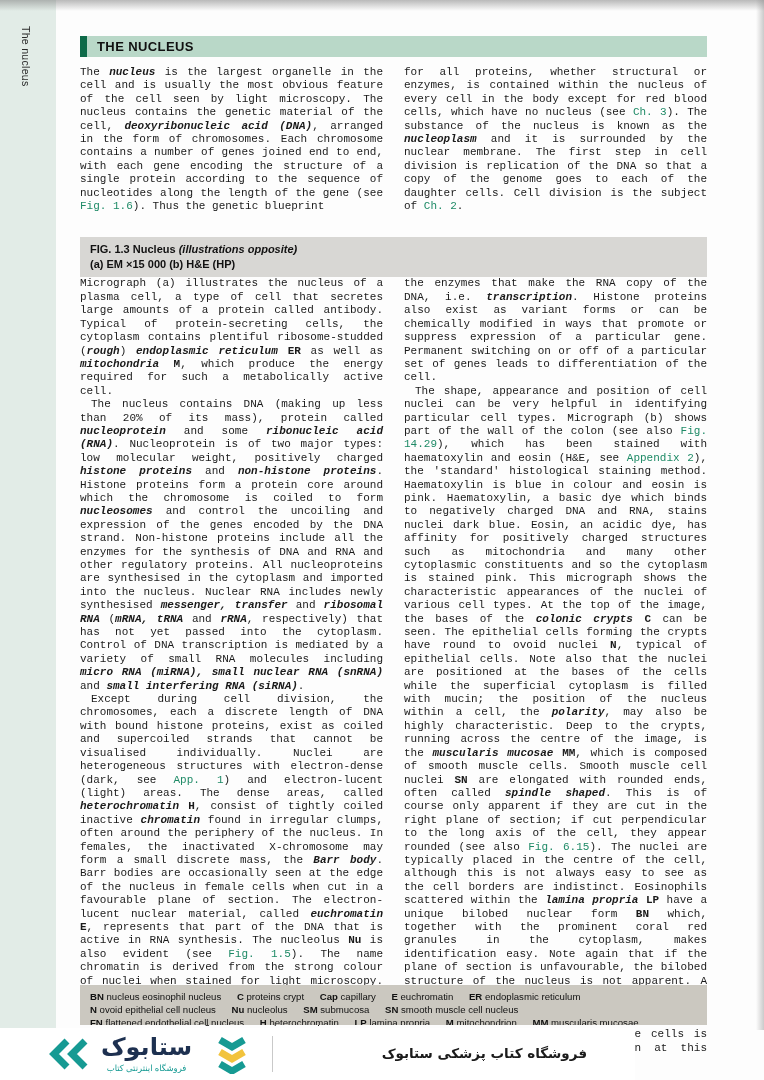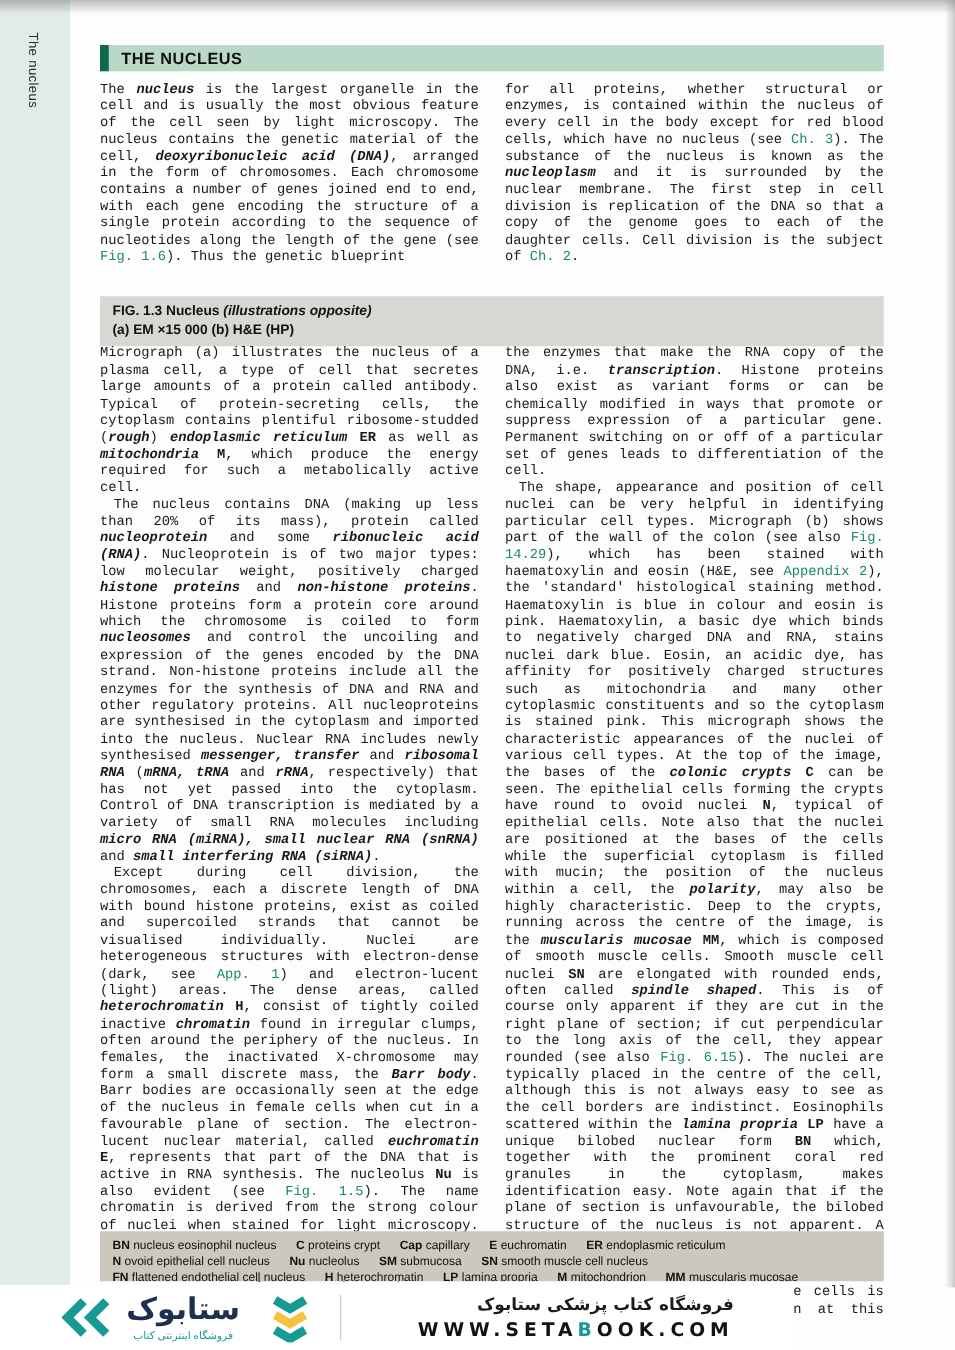--- a/index.html
+++ b/index.html
@@ -130,17 +130,16 @@
       </div>
       <svg class="book-icon" width="30" height="40" viewBox="0 0 30 40">
         <polyline points="3,6 15,13 27,6" fill="none" stroke="#169a93" stroke-width="7"></polyline>
         <polyline points="3,18 15,25 27,18" fill="none" stroke="#f2c33c" stroke-width="7"></polyline>
         <polyline points="3,30 15,37 27,30" fill="none" stroke="#169a93" stroke-width="7"></polyline>
       </svg>
       <div class="f-divider"></div>
     </div>
     <div class="f-right">
       <div class="f-fa" dir="rtl">فروشگاه کتاب پزشکی ستابوک</div>
-      <div class="f-url"><span>WWW.SETA</span><span class="teal">B</span><span>OOK.COM</span></div>
     </div>
   </div>
 
 </div>
 
 </body></html>

